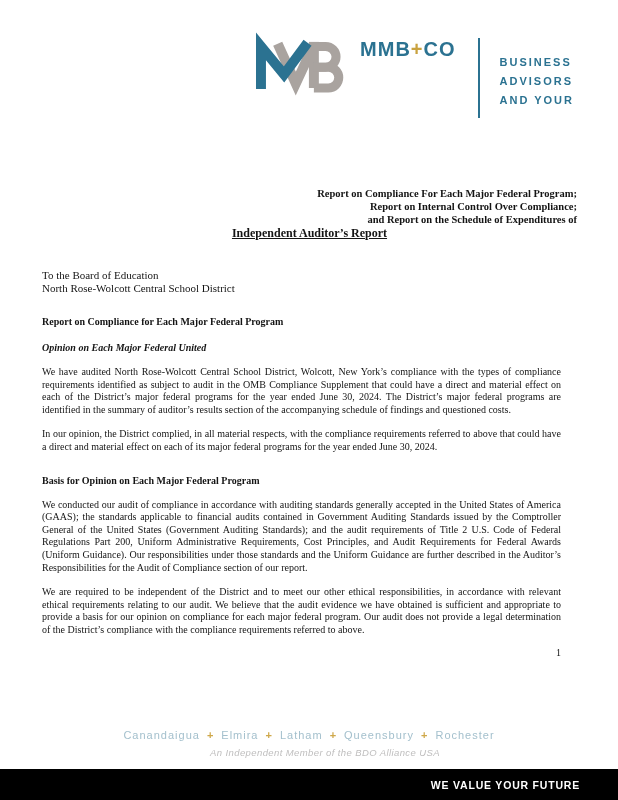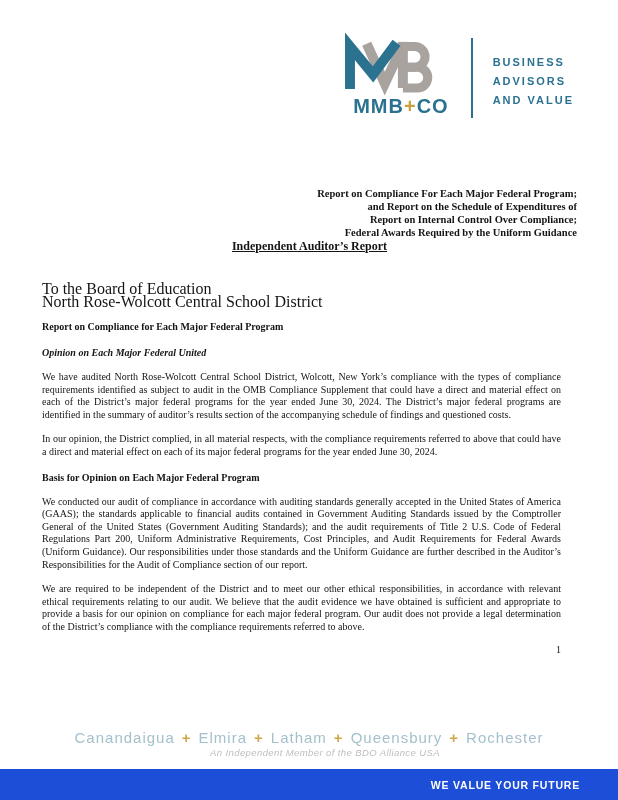--- a/index.html
+++ b/index.html
@@ -12,21 +12,21 @@
     overflow:hidden;
   }
 
   
   .brand-header {
     display:flex;
     justify-content:flex-end;
     align-items:flex-start;
     padding:36px 44px 0 0;
   }
-  .logo-block { display:flex; flex-direction:column; align-items:flex-end; }
+  .logo-block { display:flex; flex-direction:row; align-items:flex-start; }
   .logo-mark svg { width:104px; height:57px; overflow:visible; display:block; }
   .logo-wordmark {
     font-family:"Liberation Sans", sans-serif;
     font-weight:bold;
     font-size:20px;
     letter-spacing:1px;
     color:#2b7291;
     margin-top:3px;
     line-height:1;
   }
@@ -55,23 +55,23 @@
     font-size:10.5px;
     line-height:13px;
   }
   .doc-subtitle {
     margin-top:0;
     text-align:center;
     font-weight:bold;
     font-size:12px;
     text-decoration:underline;
   }
-  .addressee { margin-top:28px; font-size:16px; line-height:13px; }
+  .addressee { margin-top:28px; font-size:11px; line-height:13px; }
   .h-bold {
-    margin-top:12px;
+    margin-top:20px;
     font-size:10px;
     font-weight:bold;
     line-height:13px;
   }
   .h-bold-italic {
     margin-top:13px;
     font-size:10px;
     font-weight:bold;
     font-style:italic;
     line-height:13px;
@@ -87,39 +87,39 @@
     text-align:right;
     font-size:10px;
     padding-right:16px;
   }
 
   
   .footer-cities {
     position:absolute; top:729px; left:0;
     width:618px; text-align:center;
     font-family:"Liberation Sans", sans-serif;
-    font-size:15px;
+    font-size:11px;
     letter-spacing:1px;
     color:#a4c0cd;
     white-space:nowrap;
   }
   .city-sep { color:#cfa84a; padding:0 7px; font-weight:bold; }
   .footer-membership {
     position:absolute; top:747px; left:16px;
     width:618px; text-align:center;
     font-family:"Liberation Sans", sans-serif;
     font-style:italic;
     font-size:9.5px;
     letter-spacing:0.4px;
     color:#bfbebe;
   }
   .footer-bar {
     position:absolute; top:769px; left:0;
     width:618px; height:31px;
-    background:#1d4ed8;
+    background:#000000;
     display:flex; align-items:center; justify-content:flex-end;
     padding-right:38px;
     box-sizing:border-box;
   }
   .footer-bar-text {
     color:#ffffff;
     font-family:"Liberation Sans", sans-serif;
     font-weight:bold;
     font-size:10.5px;
     letter-spacing:0.8px;
@@ -144,30 +144,29 @@
 
         <polyline points="5.5,58 5.5,11 31,42 57,7" fill="none" stroke="#2b7291" stroke-width="11"></polyline>
       </svg>
     </div>
     <div class="logo-wordmark"><span>MMB</span><span class="plus">+</span><span>CO</span></div>
   </div>
   <div class="brand-divider"></div>
   <div class="brand-tagline">
     <div>BUSINESS</div>
     <div>ADVISORS</div>
-    <div>AND VALUE</div>
+    <div>AND YOUR</div>
   </div>
 </header>
 
 <main class="doc">
   <div class="title-block">
     <div>Report on Compliance For Each Major Federal Program;</div>
+    <div>Report on Internal Control Over Compliance;</div>
     <div>and Report on the Schedule of Expenditures of</div>
-    <div>Report on Internal Control Over Compliance;</div>
-    <div>Federal Awards Required by the Uniform Guidance</div>
   </div>
 
   <div class="doc-subtitle">Independent Auditor’s Report</div>
 
   <div class="addressee">
     <div>To the Board of Education</div>
     <div>North Rose-Wolcott Central School District</div>
   </div>
 
   <div class="h-bold">Report on Compliance for Each Major Federal Program</div>

